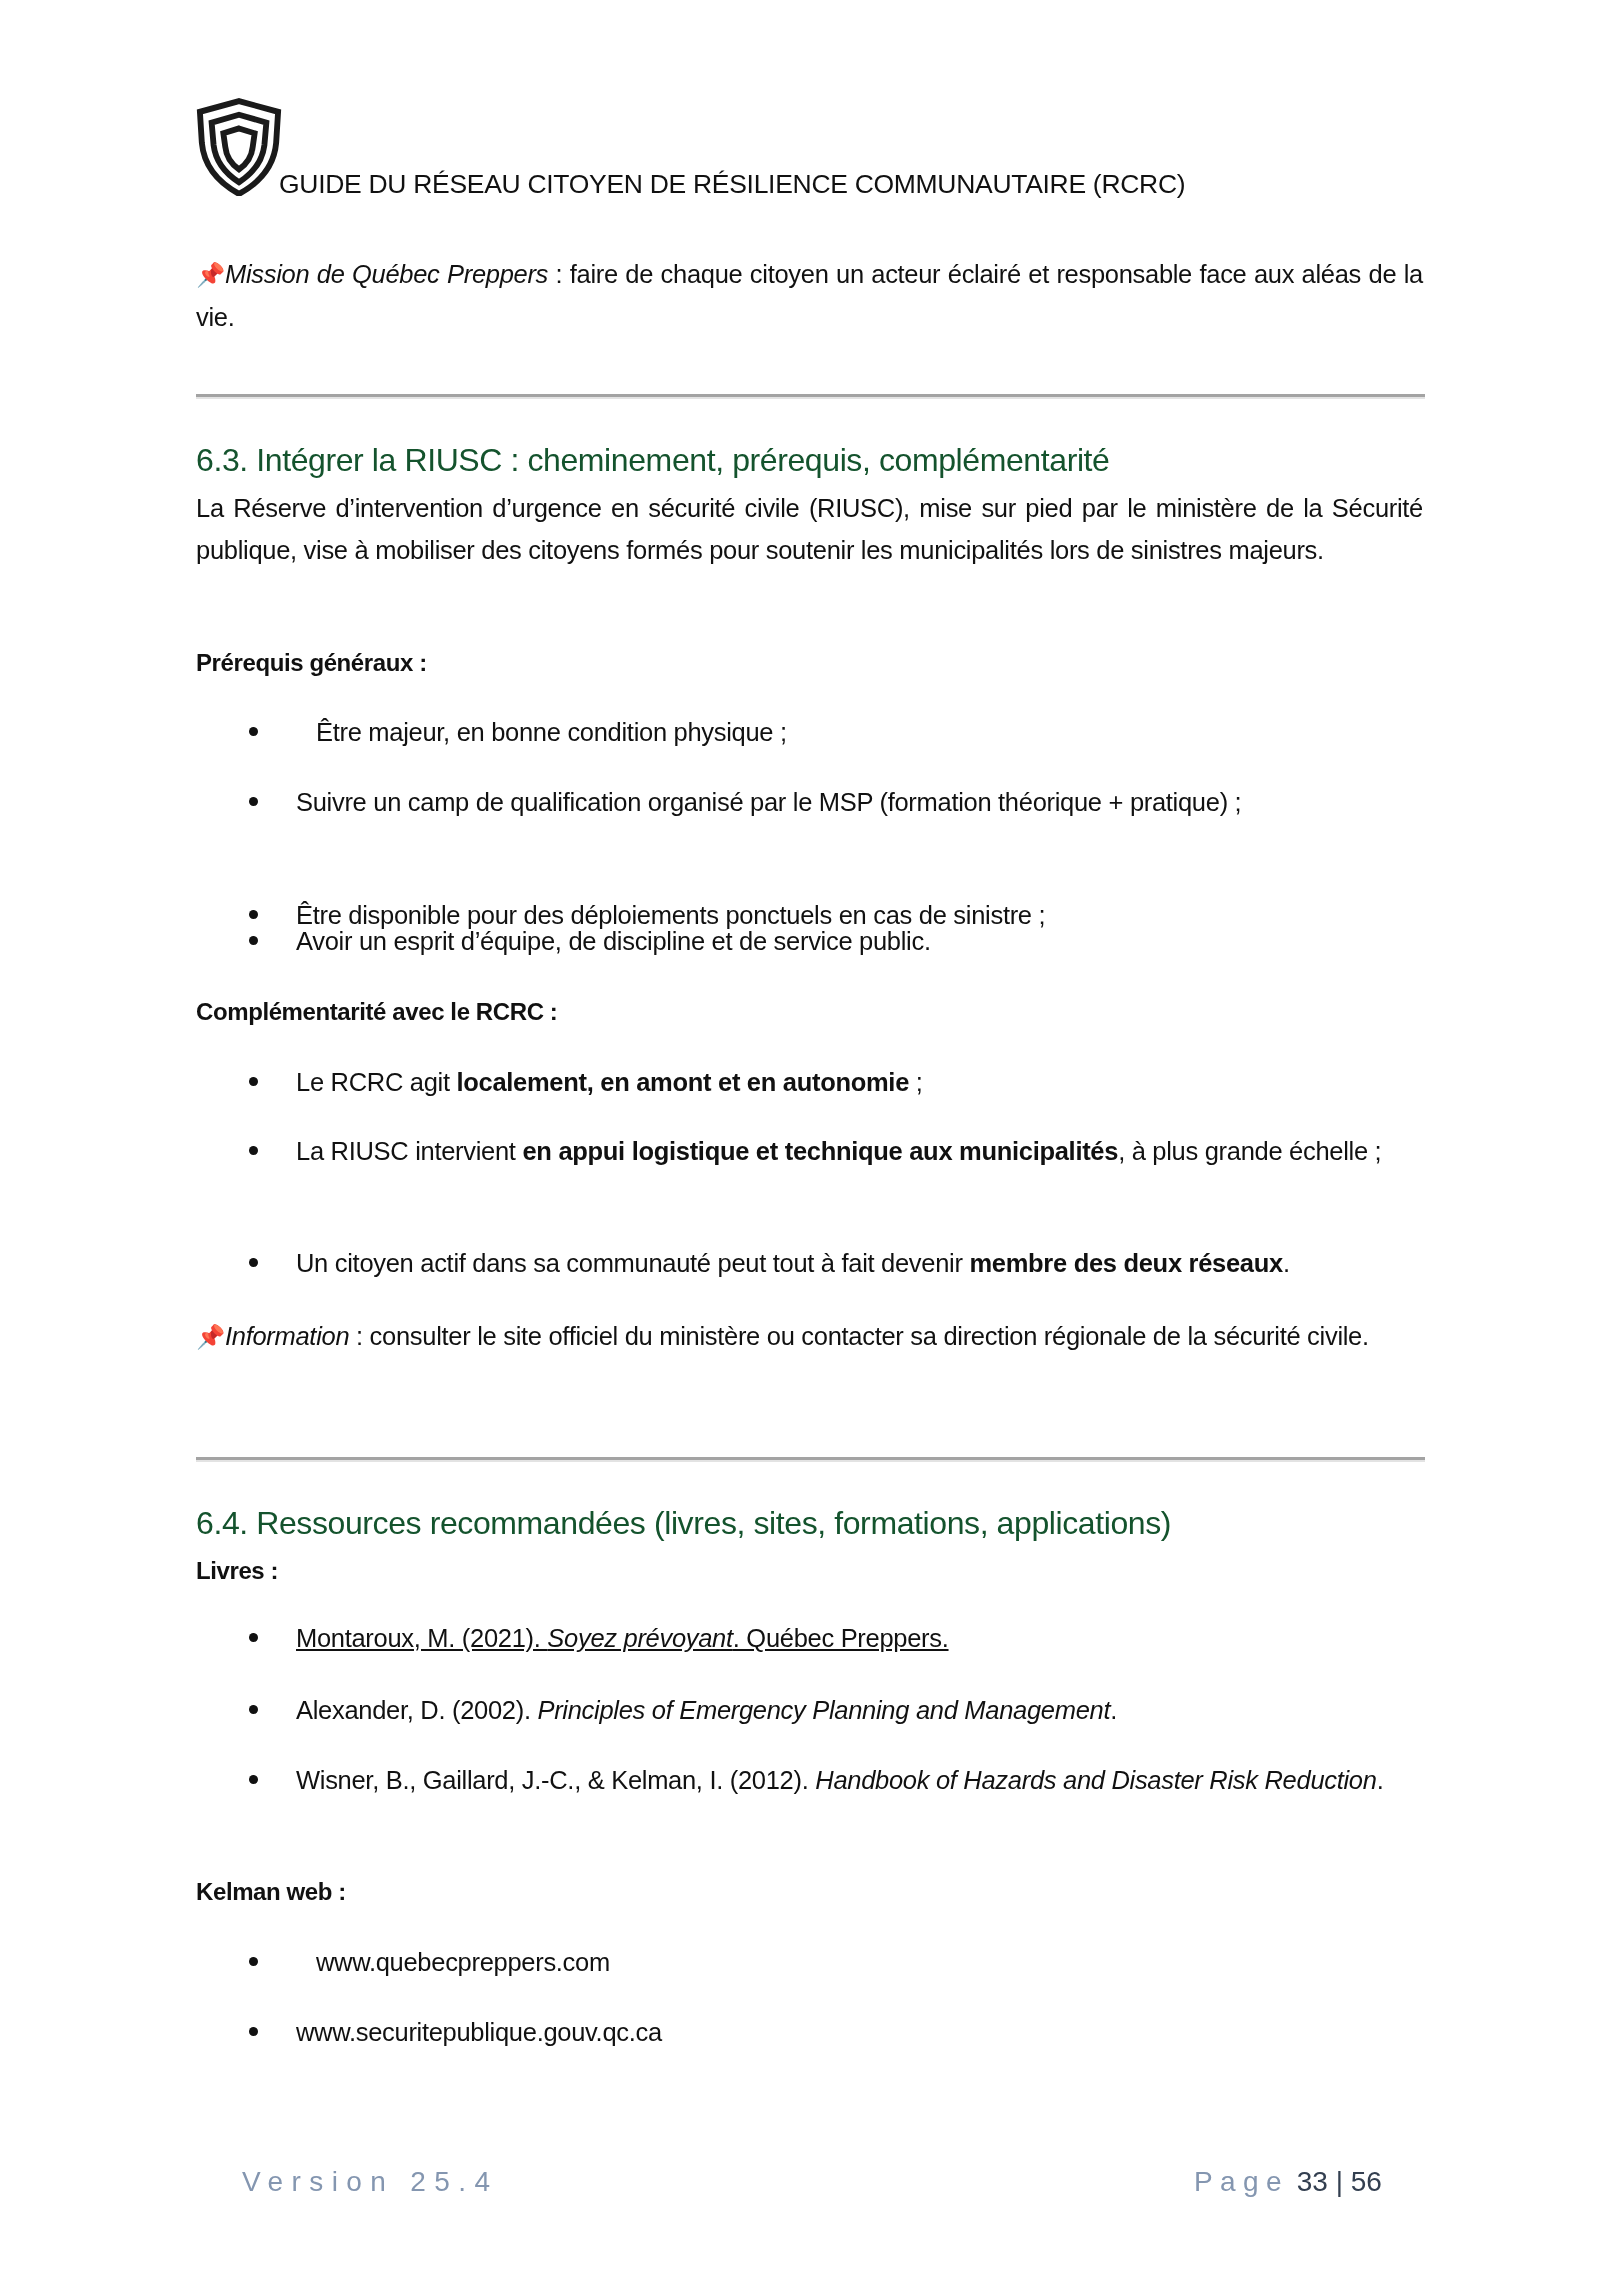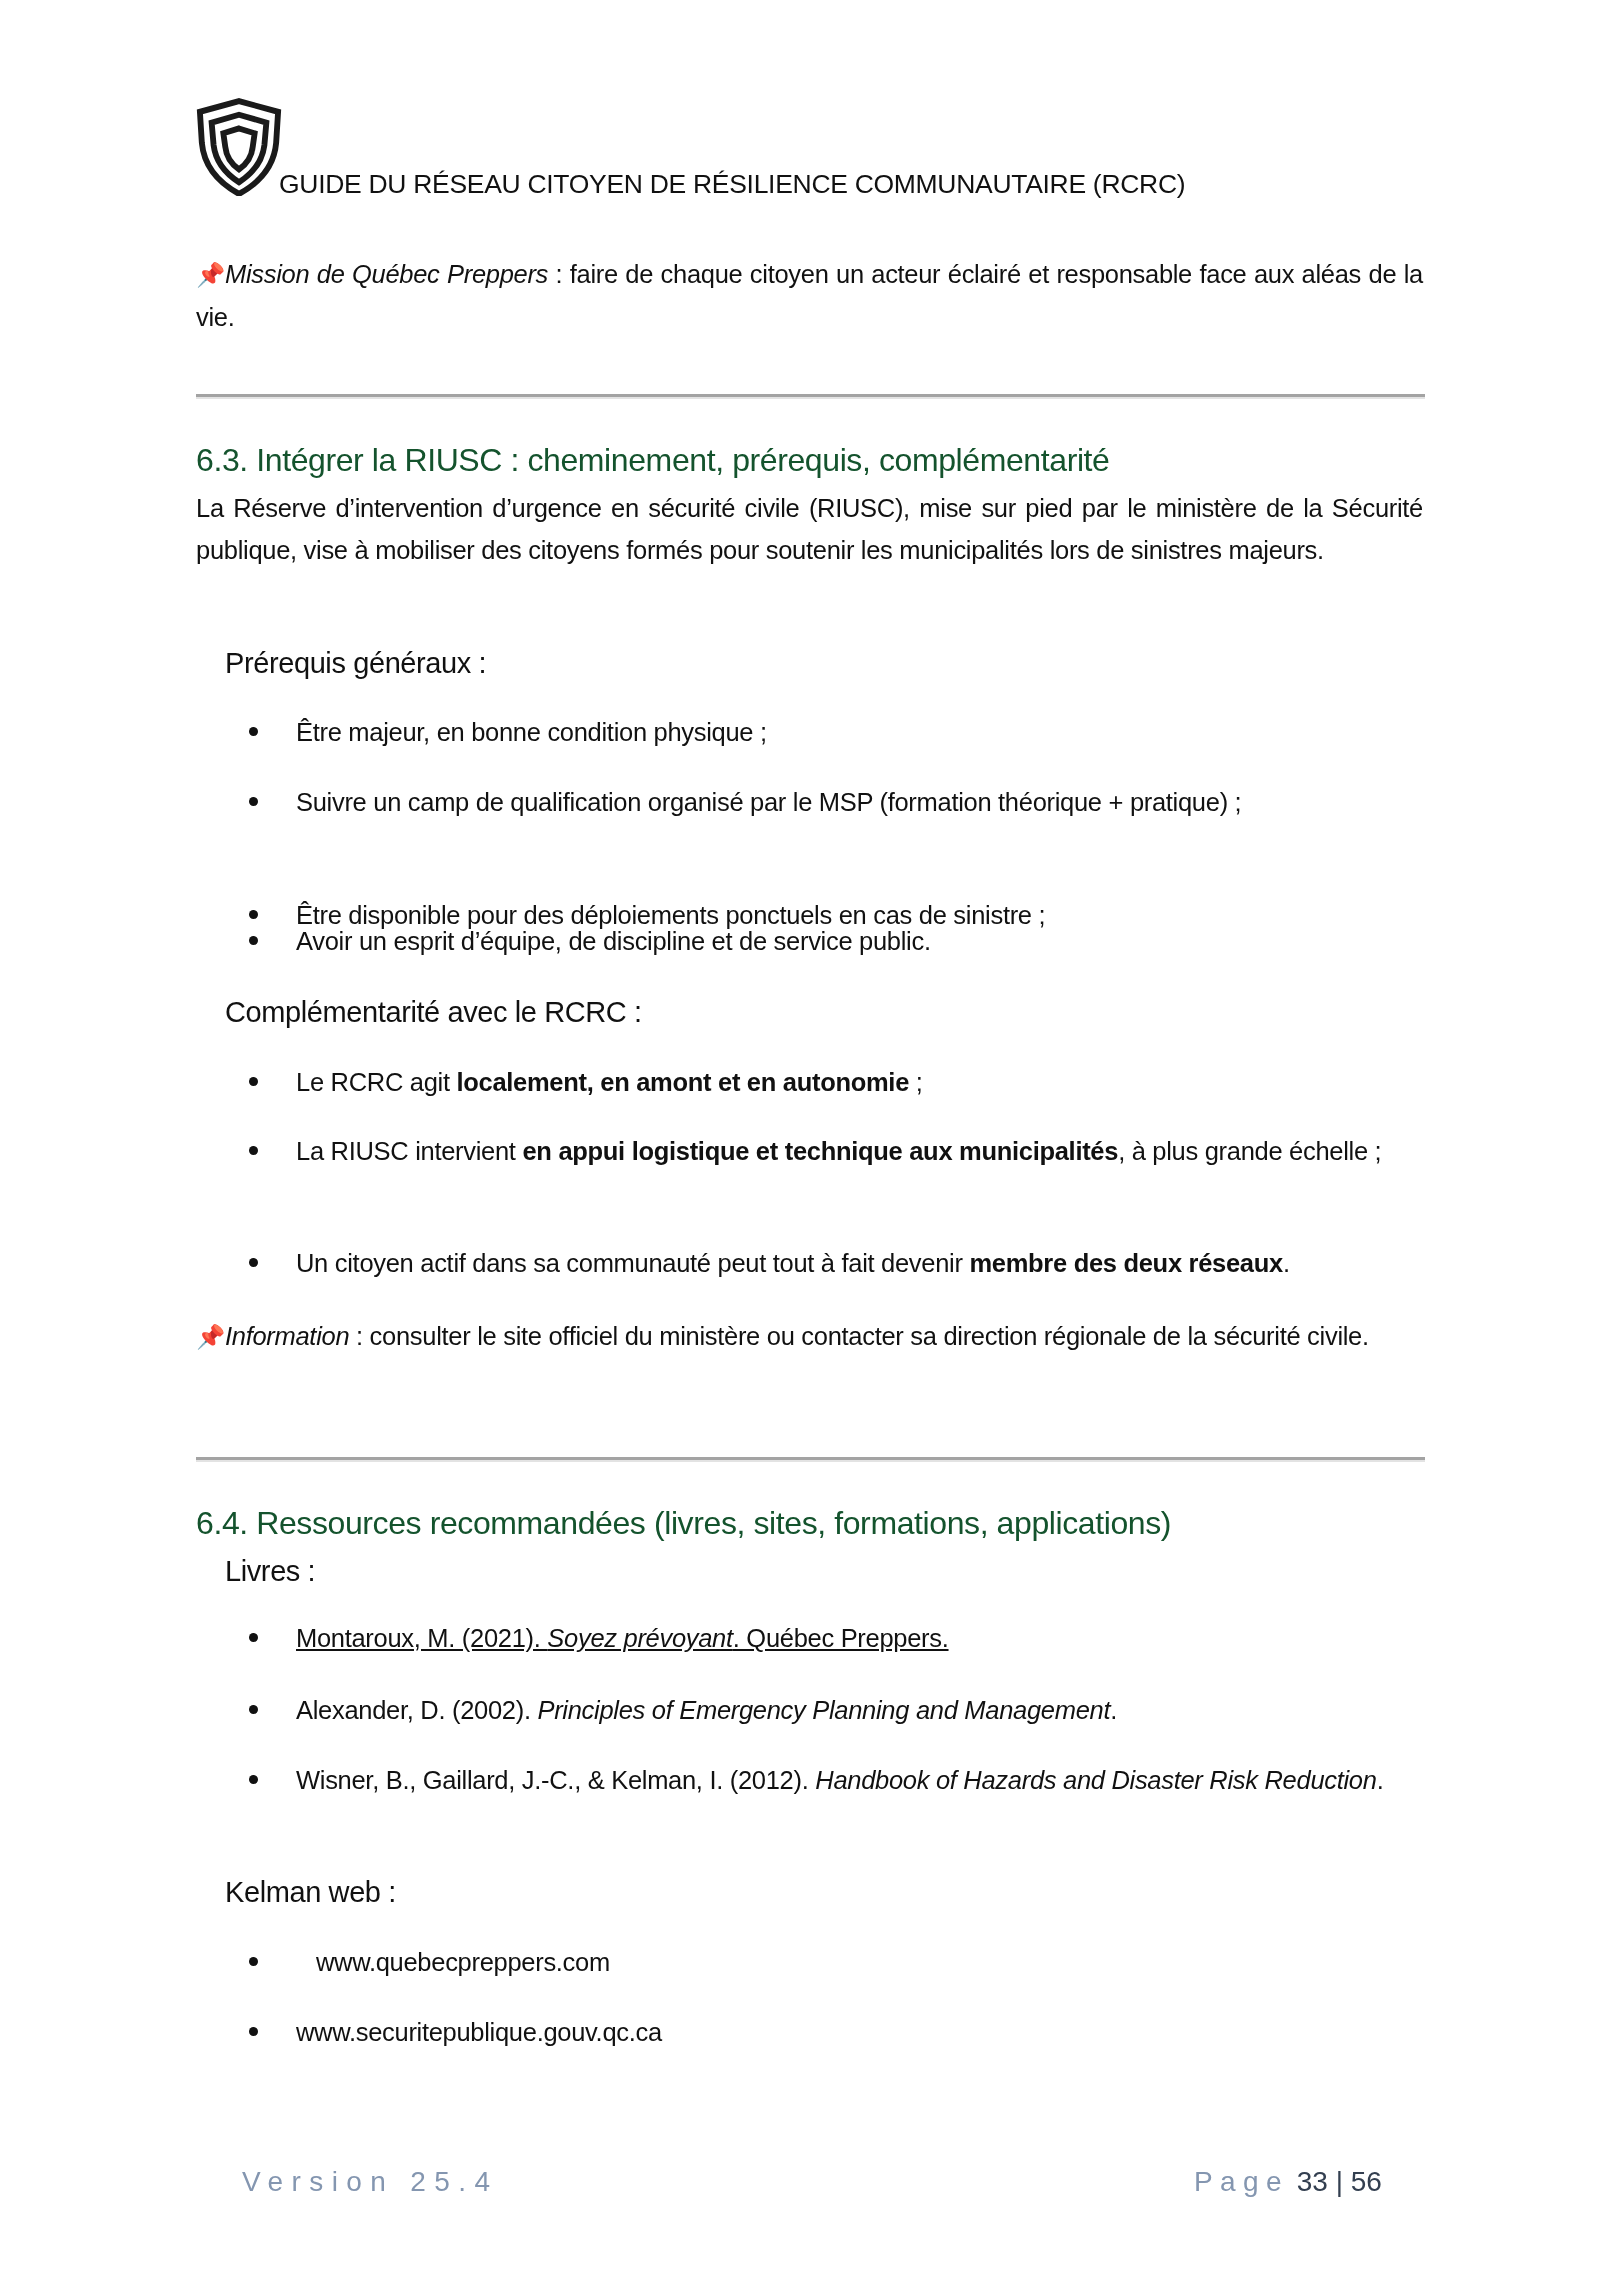--- a/index.html
+++ b/index.html
@@ -5,21 +5,21 @@
   html, body { margin: 0; padding: 0; background: #ffffff; }
   body { width: 1621px; height: 2293px; position: relative; overflow: hidden;
          font-family: "Liberation Sans", sans-serif; color: #111111; }
   .abs { position: absolute; }
   .logo { left: 196px; top: 98px; width: 86px; height: 98px; }
   .header-title { left: 279px; top: 169px; font-size: 26.5px; letter-spacing: -0.3px; color: #111; white-space: nowrap; }
   .body-text { font-size: 25.5px; line-height: 42px; letter-spacing: -0.3px; }
   .para { left: 196px; width: 1227px; text-align: justify; }
   .divider { left: 196px; width: 1229px; height: 2.9px; background: #a3a3a3; border-bottom: 2px solid #e3e3e3; }
   .h2 { left: 196px; font-size: 32px; color: #14532d; letter-spacing: -0.4px; white-space: nowrap; line-height: 43px; }
-  .label { left: 196px; font-size: 29px; font-weight: normal; letter-spacing: -0.4px; line-height: 42px; margin-left: 29px; }
+  .label { left: 196px; font-size: 24px; font-weight: bold; letter-spacing: -0.4px; line-height: 42px; }
   .bullet-row { left: 243px; width: 1180px; display: flex; }
   .bullet-dot { width: 53px; flex: 0 0 53px; font-size: 25.5px; line-height: 42px; }
   .bullet-dot::before { content: ""; display: inline-block; width: 8.8px; height: 8.8px; border-radius: 50%; background: #111; margin-left: 5.9px; vertical-align: middle; position: relative; top: -2.9px; }
   .bullet-text { flex: 1; text-align: justify; }
   .pin { display: inline-block; width: 29px; font-size: 23.5px; }
   .footer-version { left: 242px; top: 2166px; font-size: 28px; color: #8496b0; letter-spacing: 8.4px; white-space: nowrap; }
   .footer-page { left: 1194px; top: 2166px; font-size: 28px; white-space: nowrap; }
   .footer-page .pg-label { color: #8496b0; letter-spacing: 7.4px; }
   .footer-page .pg-num { color: #333f50; }
   b { font-weight: bold; }
@@ -41,21 +41,21 @@
   <span class="pin">📌</span><i>Mission de Québec Preppers</i><span> : faire de chaque citoyen un acteur éclairé et responsable face aux aléas de la vie.</span>
 </div>
 
 <div class="abs divider" style="top:394px;"></div>
 
 <div class="abs h2" style="top:439px;">6.3. Intégrer la RIUSC : cheminement, prérequis, complémentarité</div>
 <div class="abs para body-text" style="top:487px;">La Réserve d’intervention d’urgence en sécurité civile (RIUSC), mise sur pied par le ministère de la Sécurité publique, vise à mobiliser des citoyens formés pour soutenir les municipalités lors de sinistres majeurs.</div>
 
 <div class="abs label" style="top:642px;">Prérequis généraux :</div>
 
-<div class="abs bullet-row body-text" style="top:711px;">
+<div class="abs bullet-row body-text" style="top:711px;gap:20px;">
   <span class="bullet-dot"></span>
   <span class="bullet-text">Être majeur, en bonne condition physique ;</span>
 </div>
 <div class="abs bullet-row body-text" style="top:781px;">
   <span class="bullet-dot"></span>
   <span class="bullet-text">Suivre un camp de qualification organisé par le MSP (formation théorique + pratique) ;</span>
 </div>
 <div class="abs bullet-row body-text" style="top:894px;">
   <span class="bullet-dot"></span>
   <span class="bullet-text">Être disponible pour des déploiements ponctuels en cas de sinistre ;</span>

